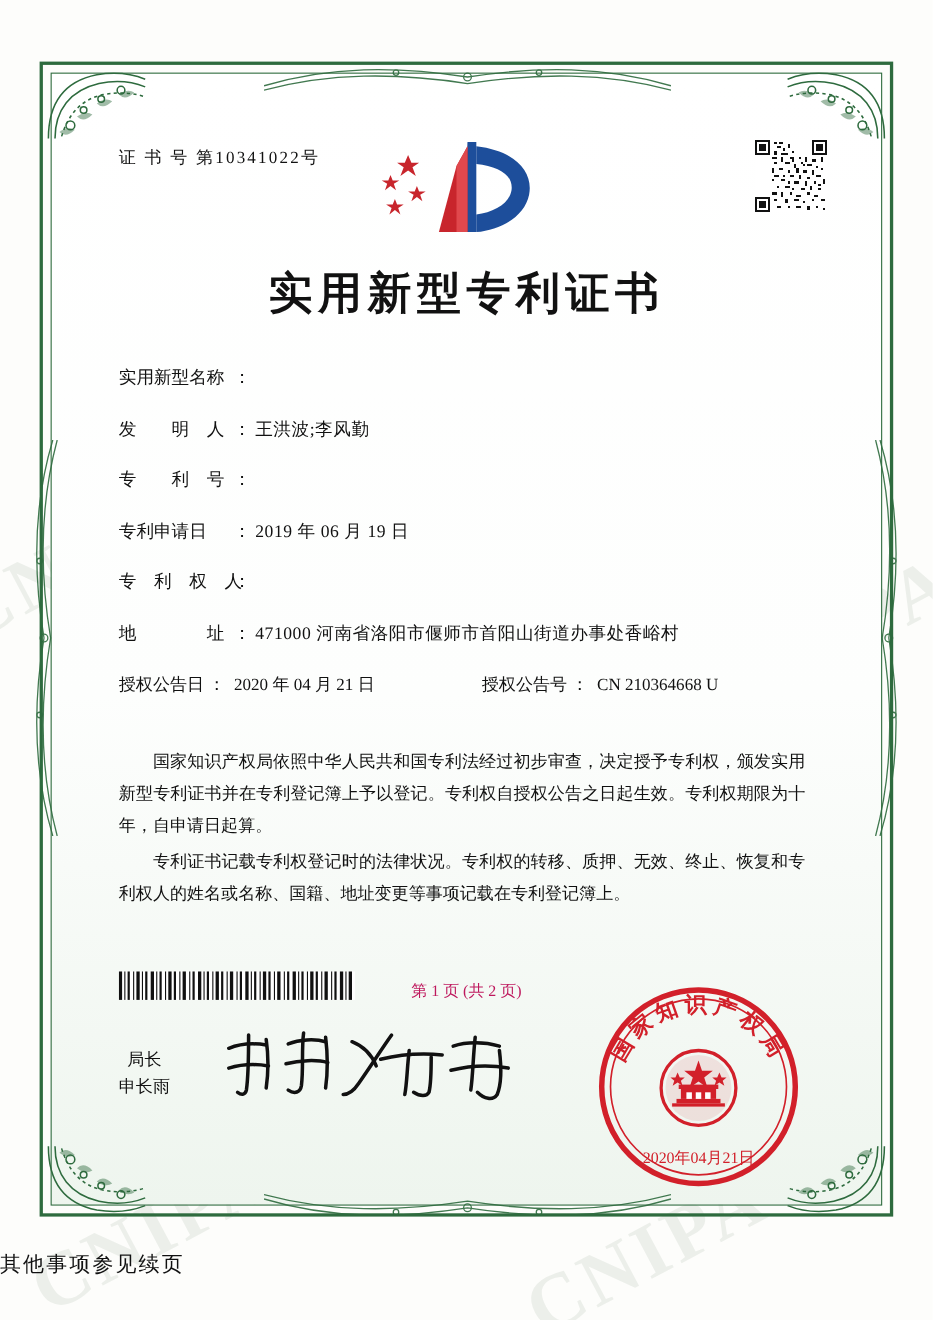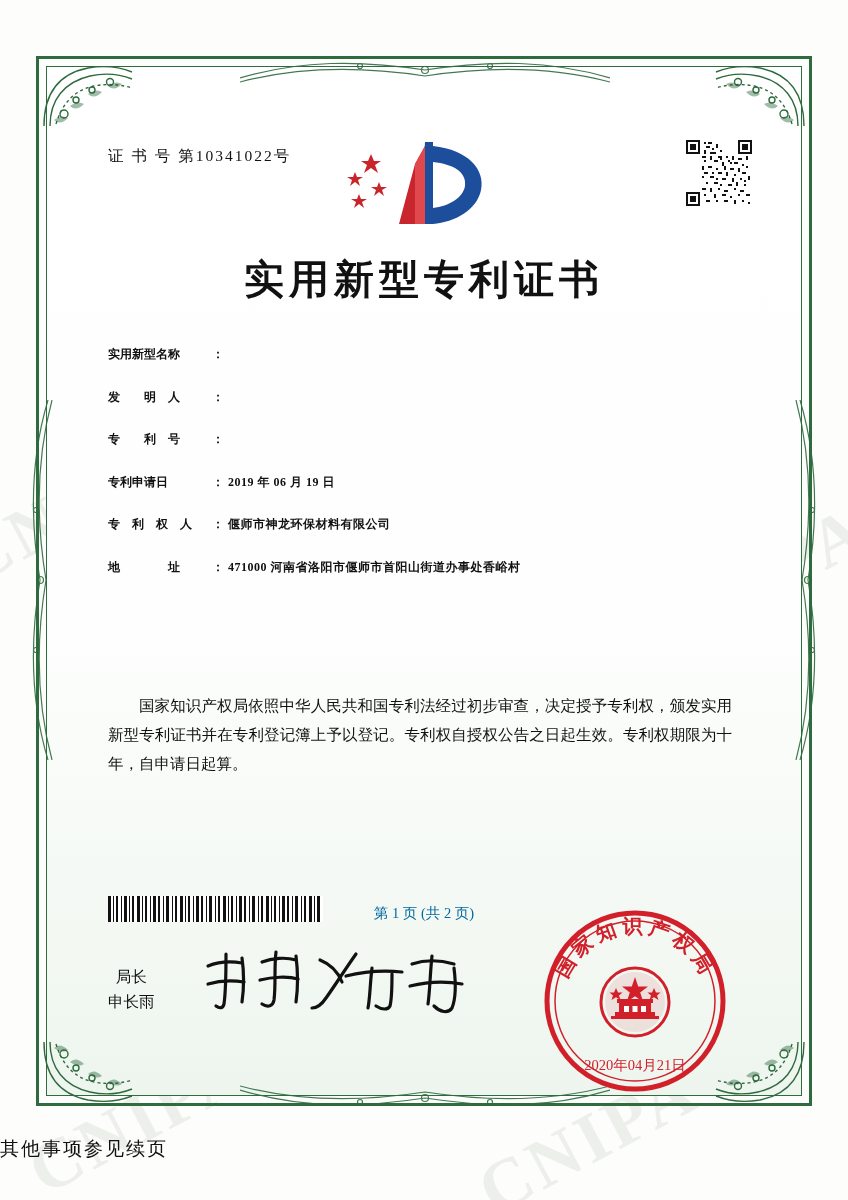--- a/index.html
+++ b/index.html
@@ -78,21 +78,21 @@
   .edge-top   { left: 240px; top: 56px;  width: 370px; height: 28px; }
   .edge-bot   { left: 240px; bottom: 88px; width: 370px; height: 28px; transform: scaleY(-1); }
   .edge-left  { left: 26px;  top: 400px;  width: 28px;  height: 360px; }
   .edge-right { right: 26px; top: 400px;  width: 28px;  height: 360px; transform: scaleX(-1); }
   .edge-deco svg { width: 100%; height: 100%; display:block; }
 
   
   .content {
     position: absolute;
     left: 46px;
-    top: 66px;
+    top: 53px;
     width: 756px;
     height: 815px;
   }
 
   .cert-no {
     position: absolute;
     left: 62px;
     top: 80px;
     font-size: 15.5px;
     letter-spacing: 2px;
@@ -138,23 +138,22 @@
   .fields {
     position: absolute;
     left: 62px;
     top: 280px;
     width: 640px;
   }
   .field-row {
     display: flex;
     align-items: baseline;
     margin-bottom: 25.5px;
-    font-size: 12px;
-    color: #111;
-    font-weight: bold;
+    font-size: 16px;
+    color: #111;
   }
   .field-label {
     width: 104px;
     flex: 0 0 104px;
     letter-spacing: 0px;
     white-space: nowrap;
   }
   .field-colon { margin-right: 4px; }
   .field-value { flex: 1; letter-spacing: .5px; }
   .field-value.mono { font-family: "Liberation Serif", serif; letter-spacing: 1px; }
@@ -217,21 +216,21 @@
     height: 190px;
   }
   .seal svg { display:block; width:100%; height:100%; }
 
   .page-num {
     position: absolute;
     left: 0; right: 0;
     bottom: -42px;
     text-align: center;
     font-size: 14.5px;
-    color: #0369a1;
+    color: #be185d;
   }
 
   .footer-note {
     position: absolute;
     left: 0;
     right: 0;
     bottom: 38px;
     text-align: left;
     font-size: 19px;
     letter-spacing: 2px;
@@ -468,49 +467,62 @@
     <div class="fields">
 
       <div class="field-row">
         <span class="field-label">实用新型名称</span>
         <span class="field-colon">：</span>
       </div>
 
       <div class="field-row">
         <span class="field-label">发　　明　人</span>
         <span class="field-colon">：</span>
+        <span class="field-value">王洪波;李风勤</span>
       </div>
 
       <div class="field-row">
         <span class="field-label">专　　利　号</span>
         <span class="field-colon">：</span>
       </div>
 
       <div class="field-row">
         <span class="field-label">专利申请日</span>
         <span class="field-colon">：</span>
         <span class="field-value">2019 年 06 月 19 日</span>
       </div>
 
       <div class="field-row">
         <span class="field-label">专　利　权　人</span>
         <span class="field-colon">：</span>
-        <span class="field-value">偃师市神龙环保材料有限公司</span>
       </div>
 
       <div class="field-row">
         <span class="field-label">地　　　　址</span>
         <span class="field-colon">：</span>
         <span class="field-value">471000 河南省洛阳市偃师市首阳山街道办事处香峪村</span>
       </div>
 
+      <div class="row-two">
+        <div class="seg1">
+          <span class="field-label">授权公告日</span>
+          <span class="field-colon">：</span>
+          <span>2020 年 04 月 21 日</span>
+        </div>
+        <div class="seg2">
+          <span>授权公告号</span>
+          <span class="field-colon">：</span>
+          <span>CN 210364668 U</span>
+        </div>
+      </div>
     </div>
 
     <div class="paragraphs">
       <p>国家知识产权局依照中华人民共和国专利法经过初步审查，决定授予专利权，颁发实用新型专利证书并在专利登记簿上予以登记。专利权自授权公告之日起生效。专利权期限为十年，自申请日起算。</p>
+      <p>专利证书记载专利权登记时的法律状况。专利权的转移、质押、无效、终止、恢复和专利权人的姓名或名称、国籍、地址变更等事项记载在专利登记簿上。</p>
     </div>
 
     <div class="barcode">
       <svg viewBox="0 0 215 26" preserveAspectRatio="none">
         <rect width="215" height="26" fill="#fff"></rect>
         <g fill="#111">
           <rect x="0" y="0" width="3" height="26"></rect>
             <rect x="5" y="0" width="1" height="26"></rect>
           <rect x="8" y="0" width="2" height="26"></rect>
             <rect x="13" y="0" width="1" height="26"></rect>

